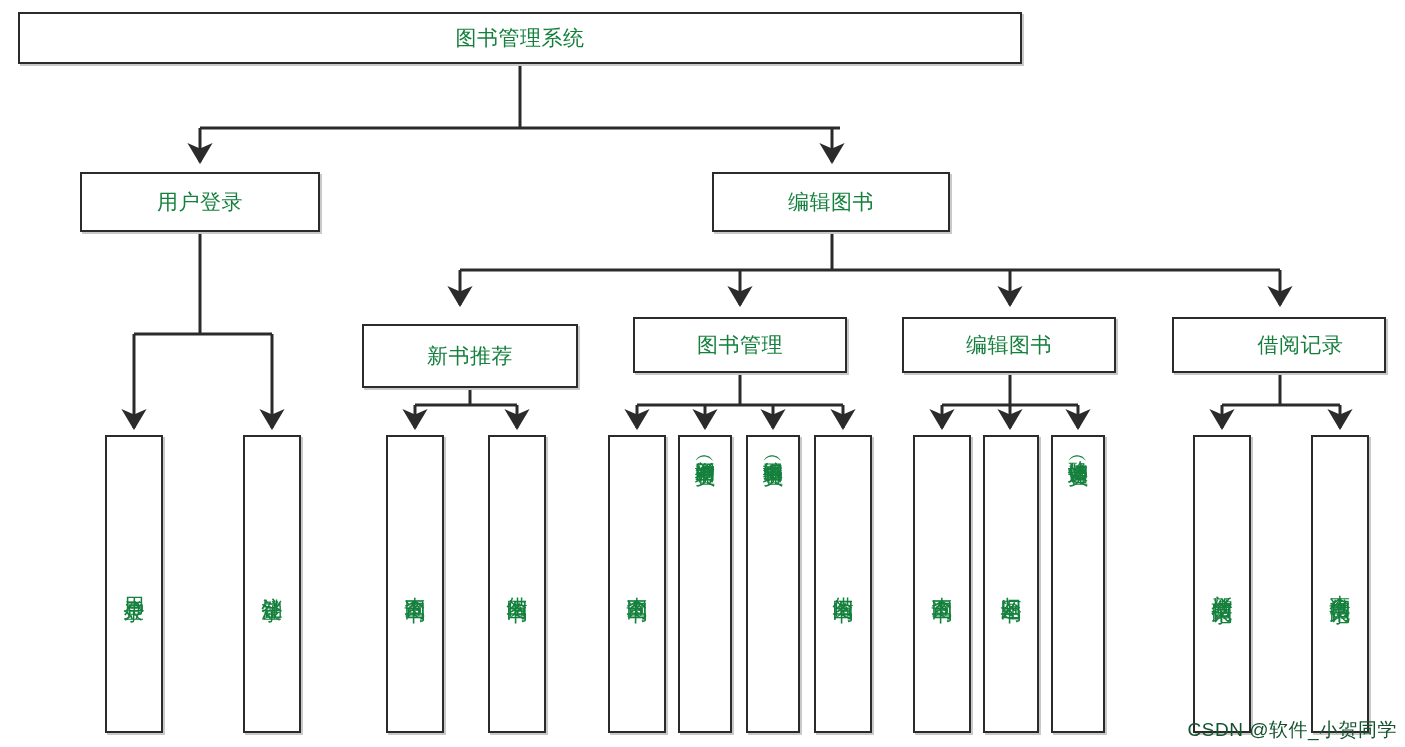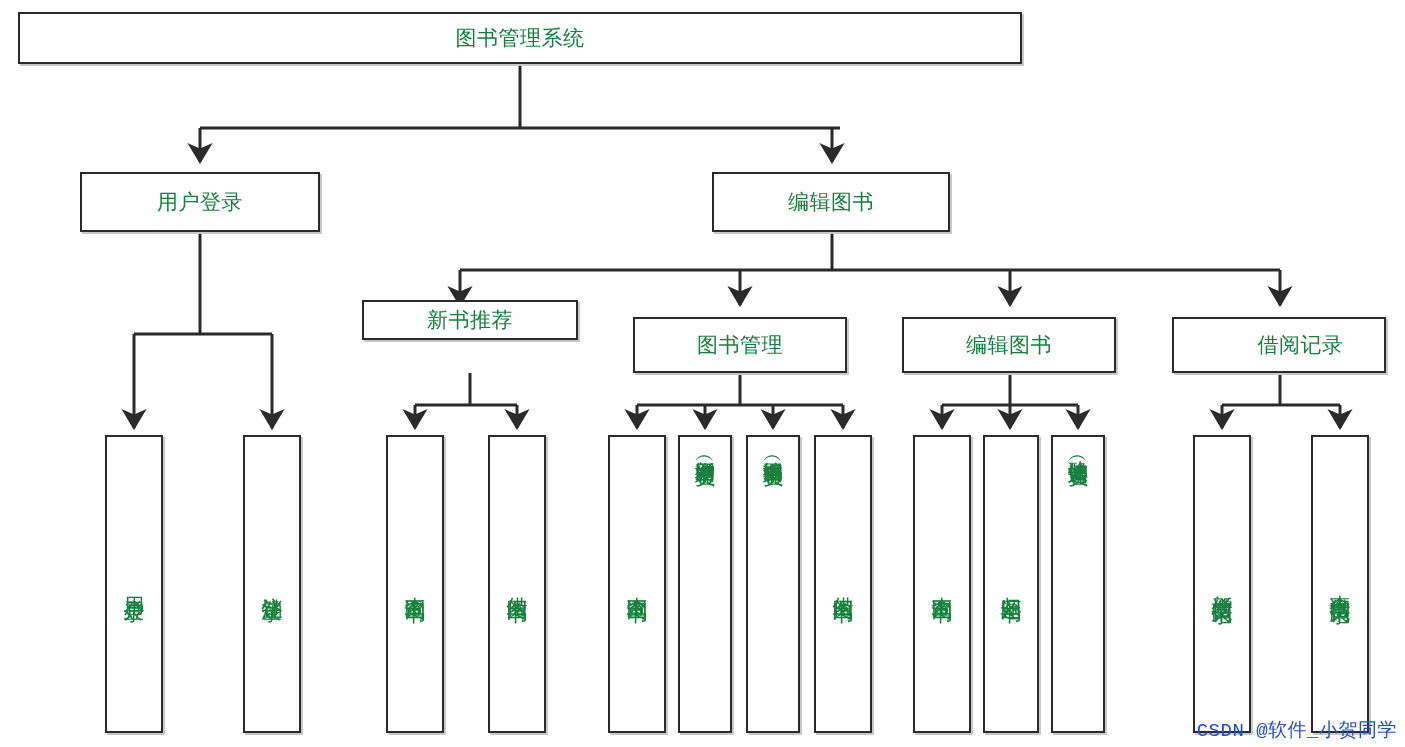--- a/index.html
+++ b/index.html
@@ -65,24 +65,23 @@
   }
   .node.v.mid {
     align-items: center;
     padding-top: 0;
   }
   .watermark {
     position: absolute;
     right: 8px;
     bottom: 4px;
     font-size: 19px;
-    color: #1d4ed8;
+    color: #14532d;
     white-space: nowrap;
     letter-spacing: 0.5px;
-    font-family: Liberation Mono, monospace;
   }
 </style>
 </head>
 <body>
 
 <div id="canvas">
 
   <svg class="links" viewBox="0 0 1405 747" xmlns="http://www.w3.org/2000/svg">
     <defs>
       <marker id="arrow" viewBox="0 0 10 12" refX="9" refY="6" markerWidth="7" markerHeight="9" orient="auto-start-reverse">
@@ -137,21 +136,21 @@
     <span class="label">图书管理系统</span>
   </div>
 
   <div class="node h shadowed" style="left:80px; top:172px; width:240px; height:60px;">
     <span class="label">用户登录</span>
   </div>
   <div class="node h shadowed" style="left:712px; top:172px; width:238px; height:60px;">
     <span class="label">编辑图书</span>
   </div>
 
-  <div class="node h shadowed" style="left:362px; top:300px; width:216px; height:40px;">
+  <div class="node h shadowed" style="left:362px; top:324px; width:216px; height:64px;">
     <span class="label">新书推荐</span>
   </div>
   <div class="node h shadowed" style="left:633px; top:317px; width:214px; height:56px;">
     <span class="label">图书管理</span>
   </div>
   <div class="node h shadowed" style="left:902px; top:317px; width:214px; height:56px;">
     <span class="label">编辑图书</span>
   </div>
   <div class="node h shadowed" style="left:1172px; top:317px; width:214px; height:56px;padding-left:43px;">
     <span class="label">借阅记录</span>

